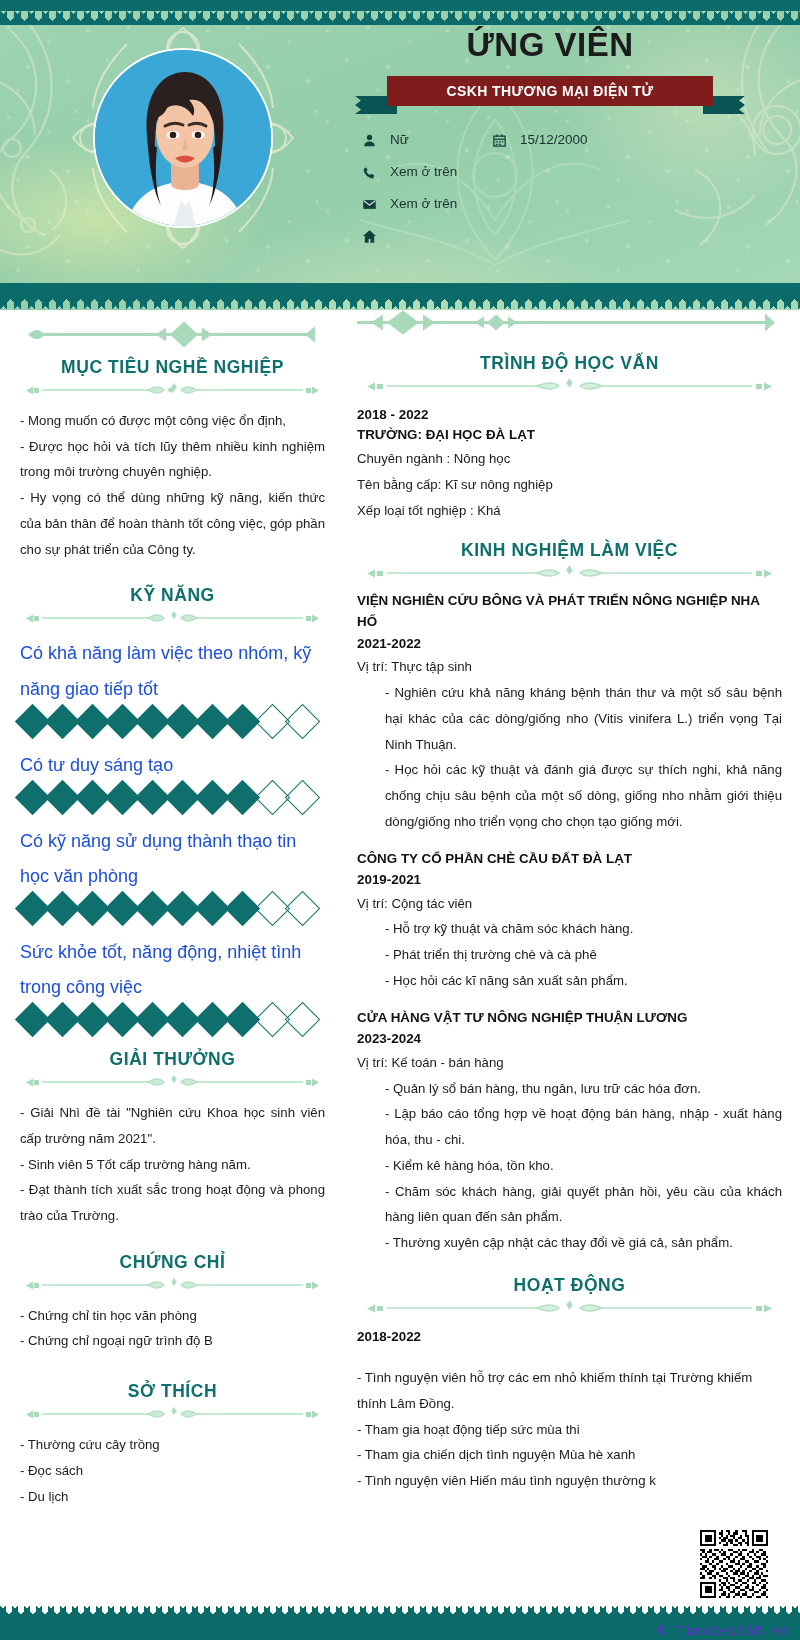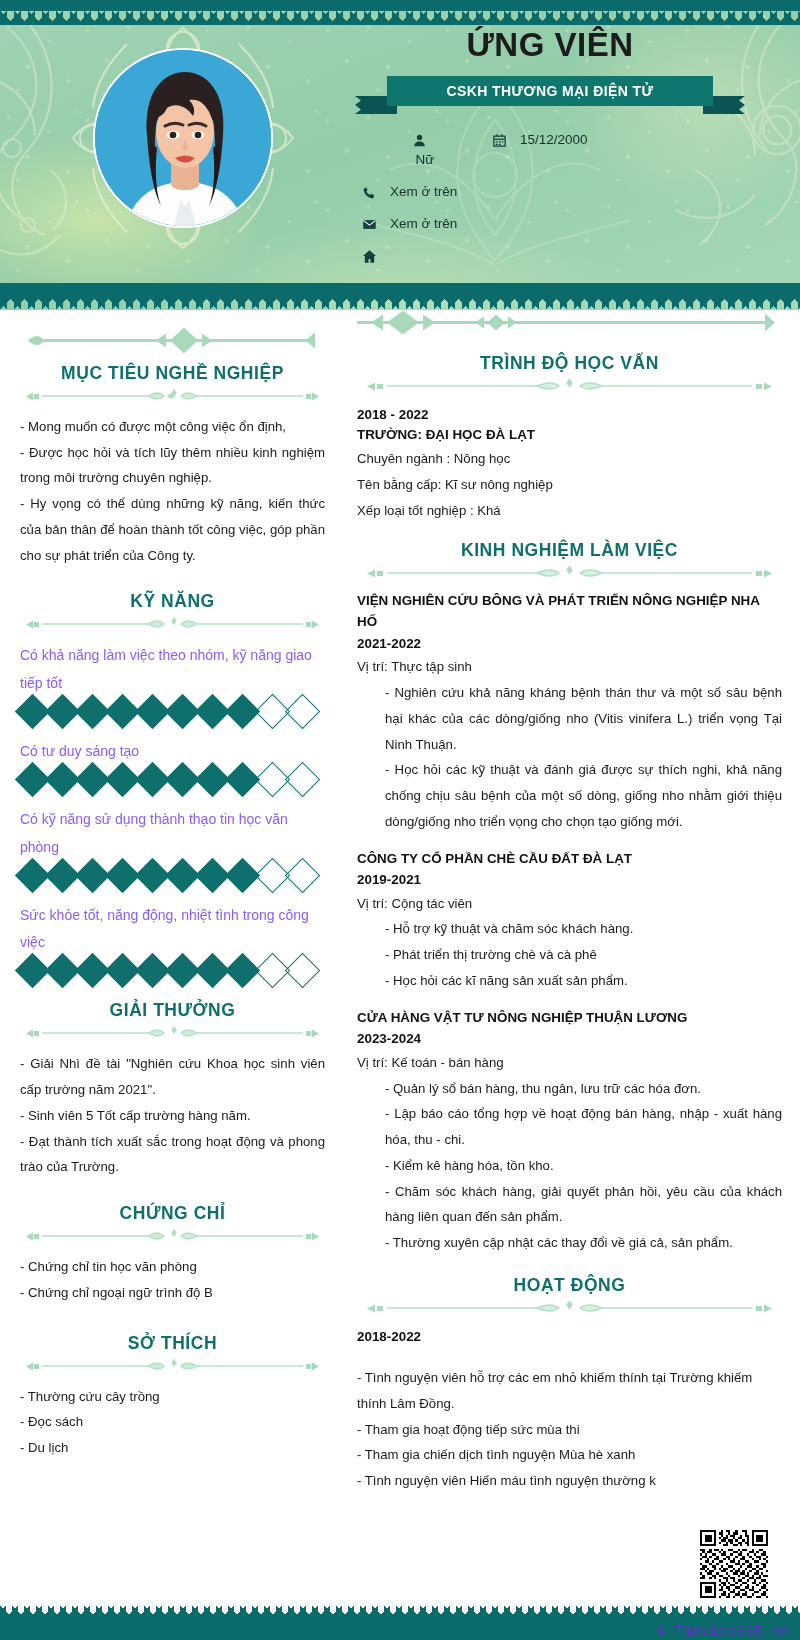--- a/index.html
+++ b/index.html
@@ -125,21 +125,21 @@
   .ribbon {
     position: absolute;
     top: 76px; left: 355px;
     width: 390px;
     height: 30px;
   }
   .ribbon-main {
     position: absolute;
     left: 32px; right: 32px; top: 0;
     height: 30px;
-    background: #0f766e;
+    background: #7f1d1d;
     display: flex;
     align-items: center;
     justify-content: center;
   }
   .ribbon-main span {
     color: #fff;
     font-size: 14px;
     font-weight: bold;
     letter-spacing: .4px;
   }
@@ -174,30 +174,30 @@
     margin-right: 11px;
     margin-top: 1px;
     display: flex;
     align-items: center;
     justify-content: center;
     color: #14413d;
   }
   .cicon svg { width: 15px; height: 15px; fill: #14413d; }
   .crow-inline { display: flex; width: 100%; }
   .crow-inline .seg { display: flex; align-items: center; }
-  .crow-inline .seg:first-child { width: 130px; flex-direction: column; }
+  .crow-inline .seg:first-child { width: 130px; }
   .ctext { color: #18302e; }
 
   
   .content {
     position: relative;
     display: flex;
     padding: 0;
   }
-  .col-left { width: 345px; padding: 10px 20px; }
+  .col-left { width: 345px; padding: 4px 20px; }
   .col-right { width: 455px; padding: 0 18px 0 12px; }
 
   
   .top-flourish { height: 42px; position: relative; }
 
   .sec-title {
     text-align: center;
     color: #0e6f6c;
     font-size: 19px;
     font-weight: bold;
@@ -214,23 +214,23 @@
     font-size: 13.2px;
     line-height: 1.95;
     color: #1b1b1b;
     text-align: justify;
   }
   .body-text.lj { text-align: left; }
   .p { margin: 0; }
 
   
   .skill-label {
-    font-size: 14px;
+    font-size: 18px;
     line-height: 1.95;
-    color: #8b5cf6;
+    color: #1d4ed8;
     margin-bottom: 2px;
   }
   .dots { display: flex; gap: 5px; margin: 2px 0 14px; }
   .dia {
     width: 25px; height: 25px;
     transform: rotate(45deg);
   }
   .dia.on { background: #0e6f6c; }
   .dia.off { border: 1.6px solid #0e6f6c; background: transparent; }
 

